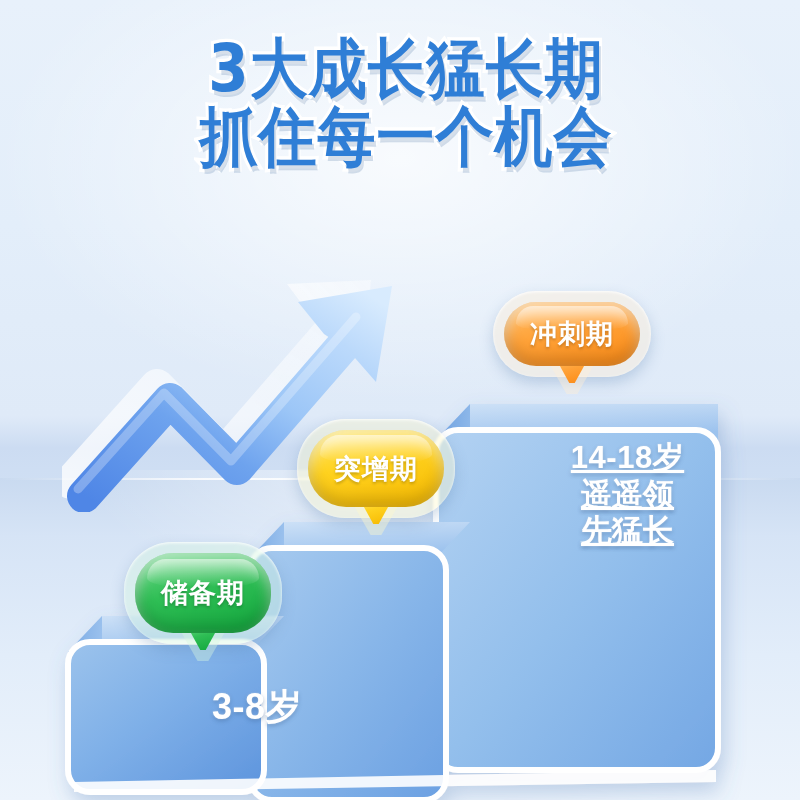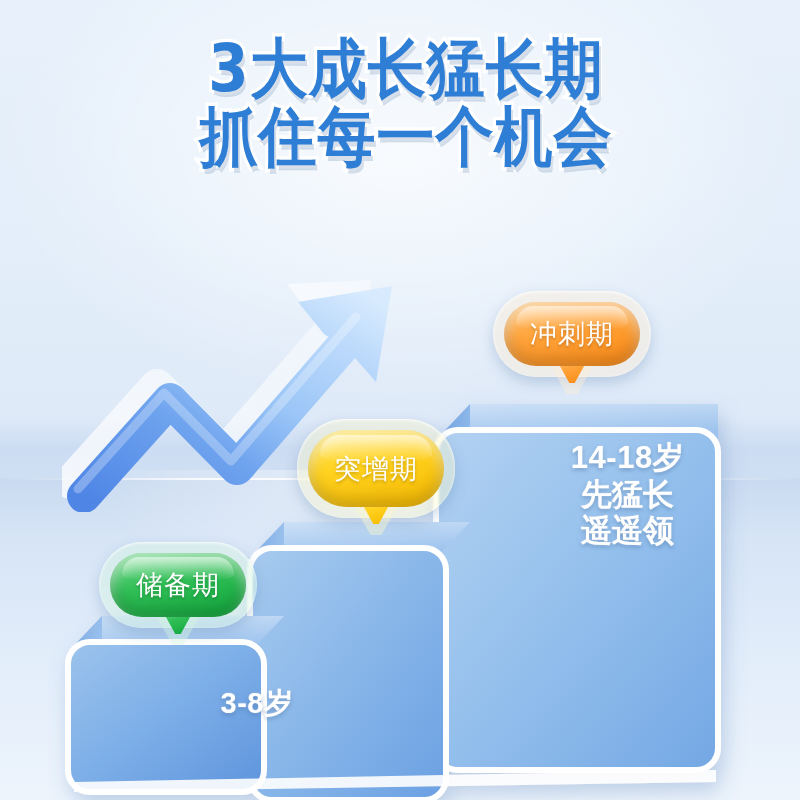--- a/index.html
+++ b/index.html
@@ -65,30 +65,30 @@
   .facetext{
     position:absolute;z-index:30;text-align:center;color:#ffffff;
     font-weight:700;
     text-shadow:0 2px 4px rgba(60,100,150,.45), 0 0 2px rgba(255,255,255,.5);
     line-height:1.18;
     pointer-events:none;
   }
   .facetext .num{display:block;letter-spacing:.5px;}
   .facetext .ln{display:block;}
 
-  #t1{left:132px;top:686px;width:250px;font-size:29px;}
+  #t1{left:132px;top:686px;width:250px;font-size:36px;}
   #t2{left:338px;top:556px;width:210px;font-size:31px;}
-  #t3{left:520px;top:440px;width:215px;font-size:31px;}
+  #t3{left:520px;top:440px;width:215px;font-size:31px;text-decoration:underline;}
 
   
   .badge{
     position:absolute;z-index:60;
     display:flex;align-items:flex-start;justify-content:center;
     border-radius:38px;
-    font-size:27px;font-weight:400;color:#fff;letter-spacing:1px;
+    font-size:27px;font-weight:700;color:#fff;letter-spacing:1px;
     text-shadow:0 2px 3px rgba(0,0,0,.22);
   }
   .badge .glass{
     position:absolute;inset:-11px;border-radius:48px;
     background:rgba(255,255,255,.30);
     box-shadow:inset 0 1px 3px rgba(255,255,255,.9), 0 6px 14px rgba(90,130,175,.30);
     backdrop-filter:blur(1px);
   }
   .badge .core{
     position:relative;z-index:2;width:100%;height:100%;
@@ -108,21 +108,21 @@
     clip-path:polygon(0 0,100% 0,58% 100%,42% 100%);
   }
   .badge .tailglass{
     position:absolute;left:50%;bottom:-28px;width:54px;height:38px;
     margin-left:-27px;z-index:0;
     background:rgba(255,255,255,.32);
     clip-path:polygon(0 0,100% 0,60% 100%,40% 100%);
   }
   .badge .lbl{position:relative;z-index:3;}
 
-  #b1{left:110px;top:553px;width:136px;height:64px;}
+  #b1{left:135px;top:553px;width:136px;height:80px;}
   #b1 .core,#b1 .tail{background:linear-gradient(165deg,#6fd98a 0%,#2fbe55 45%,#11a63c 100%);}
   #b1 .glass{background:rgba(214,245,224,.42);}
   #b1 .tailglass{background:rgba(214,245,224,.42);}
 
   #b2{left:308px;top:430px;width:136px;height:77px;}
   #b2 .core,#b2 .tail{background:linear-gradient(165deg,#ffe76a 0%,#ffd21f 42%,#f5b800 100%);}
   #b2 .glass{background:rgba(253,247,205,.42);}
   #b2 .tailglass{background:rgba(253,247,205,.42);}
 
   #b3{left:504px;top:302px;width:136px;height:64px;}
@@ -227,22 +227,22 @@
     <polyline points="22,224 108,128 175,196 300,52" fill="none" stroke="#ffffff" stroke-opacity=".28" stroke-width="9" stroke-linecap="round" stroke-linejoin="round" transform="translate(-6,-7)"></polyline>
   </svg>
 
   <div class="facetext" id="t1">
     <span class="num">3-8岁</span>
   </div>
 
 
   <div class="facetext" id="t3">
     <span class="num">14-18岁</span>
+    <span class="ln">遥遥领</span>
     <span class="ln">先猛长</span>
-    <span class="ln">遥遥领</span>
   </div>
 
   <div class="badge" id="b1">
     <div class="glass"></div>
     <div class="tailglass"></div>
     <div class="tail"></div>
     <div class="core">
       <span class="lbl">储备期</span>
     </div>
   </div>

